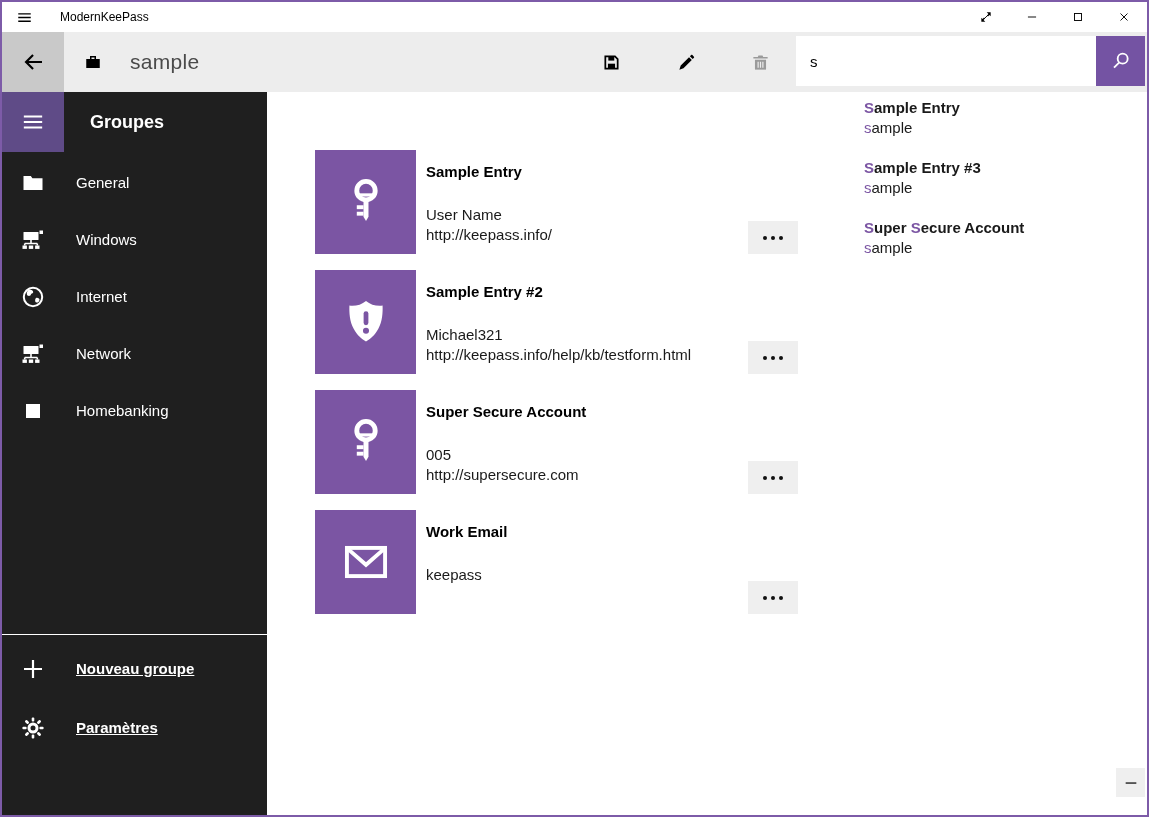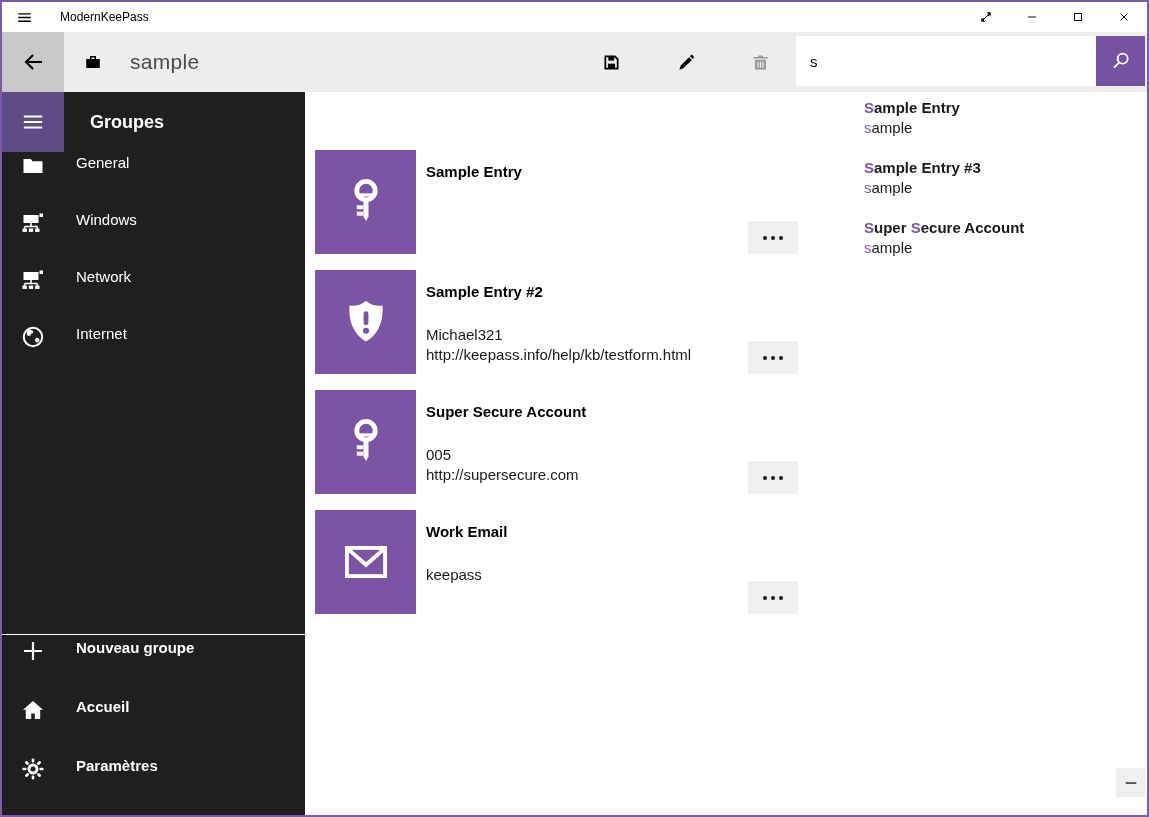--- a/index.html
+++ b/index.html
@@ -42,31 +42,31 @@
   .ab-btn:nth-child(1){left:585px;}
   .ab-btn:nth-child(2){left:660px;}
   .ab-btn:nth-child(3){left:734px;}
   .ab-btn.disabled{color:#9A9A9A;}
   .search-wrap{position:absolute;left:794px;top:4px;height:50px;display:flex;z-index:5;}
   .search-input{width:300px;height:50px;border:none;outline:none;background:#fff;padding:0 14px;font-size:15px;color:#000;}
   .search-btn{width:49px;height:50px;background:var(--accent-search);color:#fff;display:flex;align-items:center;justify-content:center;}
   .search-btn .icon{width:20px;height:20px;}
 
   
-  .sidebar{position:absolute;left:2px;top:92px;width:303px;bottom:2px;background:var(--sidebar);color:#fff;z-index:2;}
+  .sidebar{position:absolute;left:2px;top:92px;width:265px;bottom:2px;background:var(--sidebar);color:#fff;z-index:2;}
   .nav-toggle{position:absolute;left:0;top:0;width:62px;height:60px;background:var(--accent-dark);display:flex;align-items:center;justify-content:center;color:#fff;}
   .nav-toggle .icon{width:26px;height:22px;}
   .side-heading{position:absolute;left:88px;top:0;height:60px;display:flex;align-items:center;font-size:18px;font-weight:700;}
   .group-list{position:absolute;top:60px;left:0;right:0;padding-top:2px;}
-  .side-item{position:relative;height:57px;display:flex;}
+  .side-item{position:relative;height:57px;display:flex;align-items:center;}
   .side-item .icon{position:absolute;left:19px;width:24px;height:24px;color:#fff;}
   .side-label{margin-left:74px;font-size:15px;color:#fff;}
   .sidebar-bottom{position:absolute;top:542px;left:0;right:0;bottom:0;border-top:1px solid #FFF;padding-top:4px;}
   .sidebar-bottom .side-item{height:59px;}
-  .sidebar-bottom .side-label{font-weight:700;}
+  .sidebar-bottom .side-label{font-weight:700;text-decoration:underline;}
 
   
   .entries{position:absolute;left:315px;top:150px;width:483px;z-index:1;}
   .entry{position:relative;height:104px;margin-bottom:16px;display:flex;}
   .tile{width:101px;height:104px;background:var(--accent);color:#fff;display:flex;align-items:center;justify-content:center;flex:none;}
   .tile .icon{width:52px;height:52px;}
   .entry-text{margin-left:10px;padding-top:13px;min-width:0;}
   .entry-title{font-size:15px;font-weight:700;color:#000;line-height:18px;}
   .entry-lines{margin-top:24px;font-size:15px;color:#1A1A1A;line-height:20px;}
   .more-btn{position:absolute;right:0;bottom:0;width:50px;height:33px;background:#EFEFEF;display:flex;align-items:center;justify-content:center;gap:4px;}
@@ -211,56 +211,56 @@
             <rect x="1.5" y="17.5" width="4.4" height="3.4" fill="currentColor"></rect>
             <rect x="7.8" y="17.5" width="4.4" height="3.4" fill="currentColor"></rect>
             <rect x="14.1" y="17.5" width="4.4" height="3.4" fill="currentColor"></rect>
           </svg>
         </span>
         <span class="side-label">Windows</span>
       </div>
       <div class="side-item">
         <span class="icon">
           <svg viewBox="0 0 24 24">
+            <circle cx="12" cy="12" r="9.2" fill="none" stroke="currentColor" stroke-width="2"></circle>
+            <path fill="currentColor" d="M8.2 4.3c2.2.4 4.3 1.5 4 3-.2 1.2-2 1-2.4 2.4-.4 1.2-2.1 1.6-3.3.7C5.3 9.5 5.6 6 8.2 4.3zM15.5 12.7c1.7-.2 3.3.8 3 2.2-.4 1.8-2 3.4-3.6 2.4-1.2-.8-.8-4.4.6-4.6z"></path>
+          </svg>
+        </span>
+        <span class="side-label">Internet</span>
+      </div>
+      <div class="side-item">
+        <span class="icon">
+          <svg viewBox="0 0 24 24">
             <rect x="2.5" y="4" width="15" height="8" rx="0.5" fill="currentColor"></rect>
             <rect x="18.5" y="2.5" width="3.5" height="3.5" fill="currentColor"></rect>
             <path d="M10 12v3.5M3.7 15.5h12.6M3.7 15.5v2M16.3 15.5v2" stroke="currentColor" stroke-width="1.6" fill="none"></path>
             <rect x="1.5" y="17.5" width="4.4" height="3.4" fill="currentColor"></rect>
             <rect x="7.8" y="17.5" width="4.4" height="3.4" fill="currentColor"></rect>
             <rect x="14.1" y="17.5" width="4.4" height="3.4" fill="currentColor"></rect>
           </svg>
         </span>
         <span class="side-label">Network</span>
       </div>
       <div class="side-item">
         <span class="icon">
           <svg viewBox="0 0 24 24">
-            <circle cx="12" cy="12" r="9.2" fill="none" stroke="currentColor" stroke-width="2"></circle>
-            <path fill="currentColor" d="M8.2 4.3c2.2.4 4.3 1.5 4 3-.2 1.2-2 1-2.4 2.4-.4 1.2-2.1 1.6-3.3.7C5.3 9.5 5.6 6 8.2 4.3zM15.5 12.7c1.7-.2 3.3.8 3 2.2-.4 1.8-2 3.4-3.6 2.4-1.2-.8-.8-4.4.6-4.6z"></path>
-          </svg>
-        </span>
-        <span class="side-label">Internet</span>
+            <rect x="5" y="5" width="14" height="14" fill="currentColor"></rect>
+          </svg>
+        </span>
+        <span class="side-label">Homebanking</span>
       </div>
     </div>
   <div class="sidebar-bottom" id="sidebar-bottom">
       <div class="side-item">
         <span class="icon">
           <svg viewBox="0 0 24 24">
             <path fill="currentColor" d="M10.9 3h2.2v7.9H21v2.2h-7.9V21h-2.2v-7.9H3v-2.2h7.9z"></path>
           </svg>
         </span>
         <span class="side-label">Nouveau groupe</span>
-      </div>
-      <div class="side-item">
-        <span class="icon">
-          <svg viewBox="0 0 24 24">
-            <path fill="currentColor" d="M12 3l10 8.7h-2.8V21h-5.4v-5.6H10.2V21H4.8v-9.3H2z"></path>
-          </svg>
-        </span>
-        <span class="side-label">Accueil</span>
       </div>
       <div class="side-item">
         <span class="icon">
           <svg viewBox="0 0 24 24">
             <path fill="currentColor" fill-rule="evenodd" d="M12 6.5a5.5 5.5 0 110 11 5.5 5.5 0 010-11zm0 3a2.5 2.5 0 100 5 2.5 2.5 0 000-5z"></path>
             <g fill="currentColor">
               <rect x="10.7" y="1.4" width="2.6" height="4.2" rx="1"></rect>
               <rect x="10.7" y="1.4" width="2.6" height="4.2" rx="1" transform="rotate(45 12 12)"></rect>
               <rect x="10.7" y="1.4" width="2.6" height="4.2" rx="1" transform="rotate(90 12 12)"></rect>
               <rect x="10.7" y="1.4" width="2.6" height="4.2" rx="1" transform="rotate(135 12 12)"></rect>
@@ -284,20 +284,24 @@
             <circle cx="24" cy="13.5" r="8.5" fill="none" stroke="currentColor" stroke-width="4.5"></circle>
             <path d="M17.5 17.5h13" stroke="currentColor" stroke-width="3" fill="none"></path>
             <path fill="currentColor" d="M21.7 21.5h4.6v16.2L24 41.5l-2.3-3.8z"></path>
             <rect x="15.5" y="27" width="6.2" height="3.6" fill="currentColor"></rect>
             <rect x="15.5" y="33" width="6.2" height="3.6" fill="currentColor"></rect>
           </svg>
         </span>
       </div>
       <div class="entry-text">
         <h3 class="entry-title">Sample Entry</h3>
+        <div class="entry-lines">
+          <div class="entry-line">User Name</div>
+          <div class="entry-line">http://keepass.info/</div>
+        </div>
       </div>
       <button class="more-btn">
         <i></i>
         <i></i>
         <i></i>
       </button>
     </article>
     <article class="entry">
       <div class="tile">
         <span class="icon">

